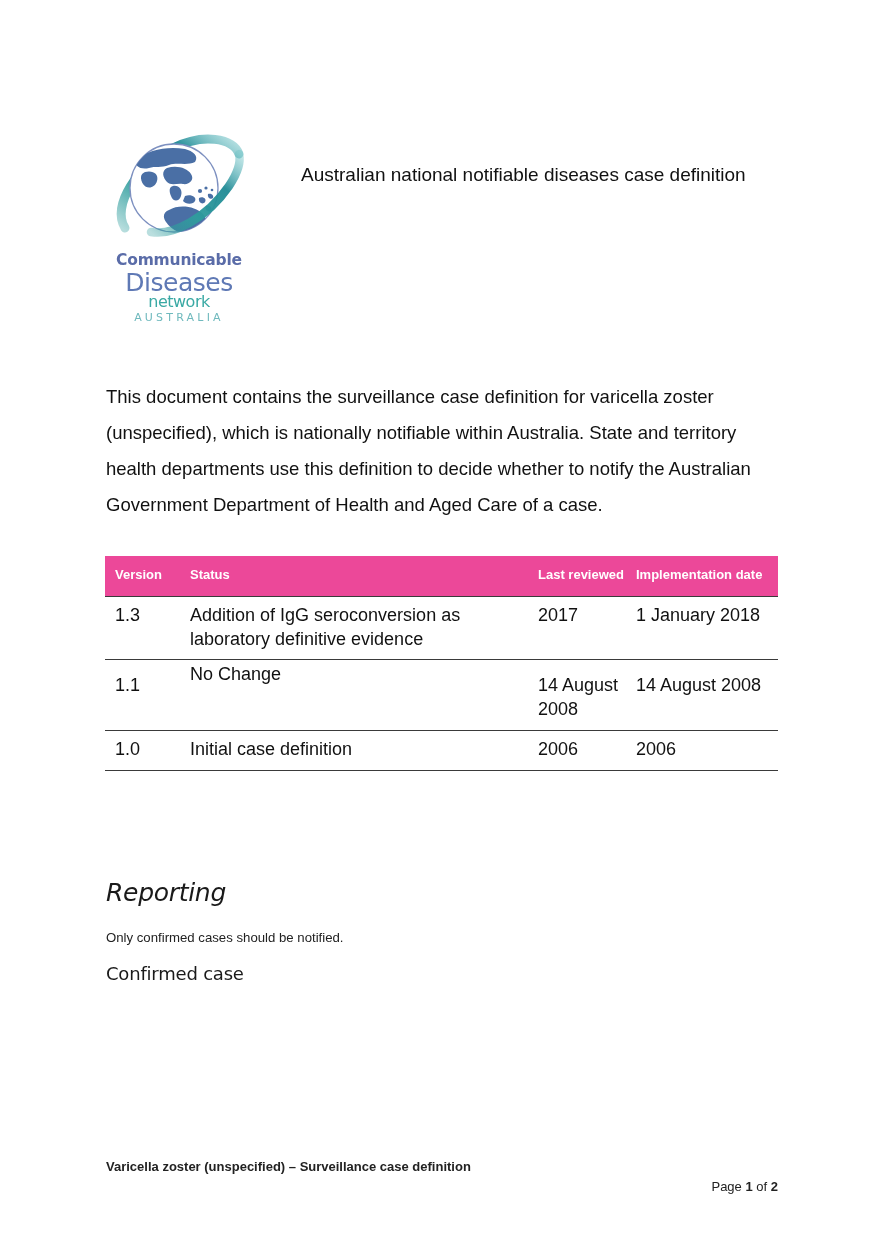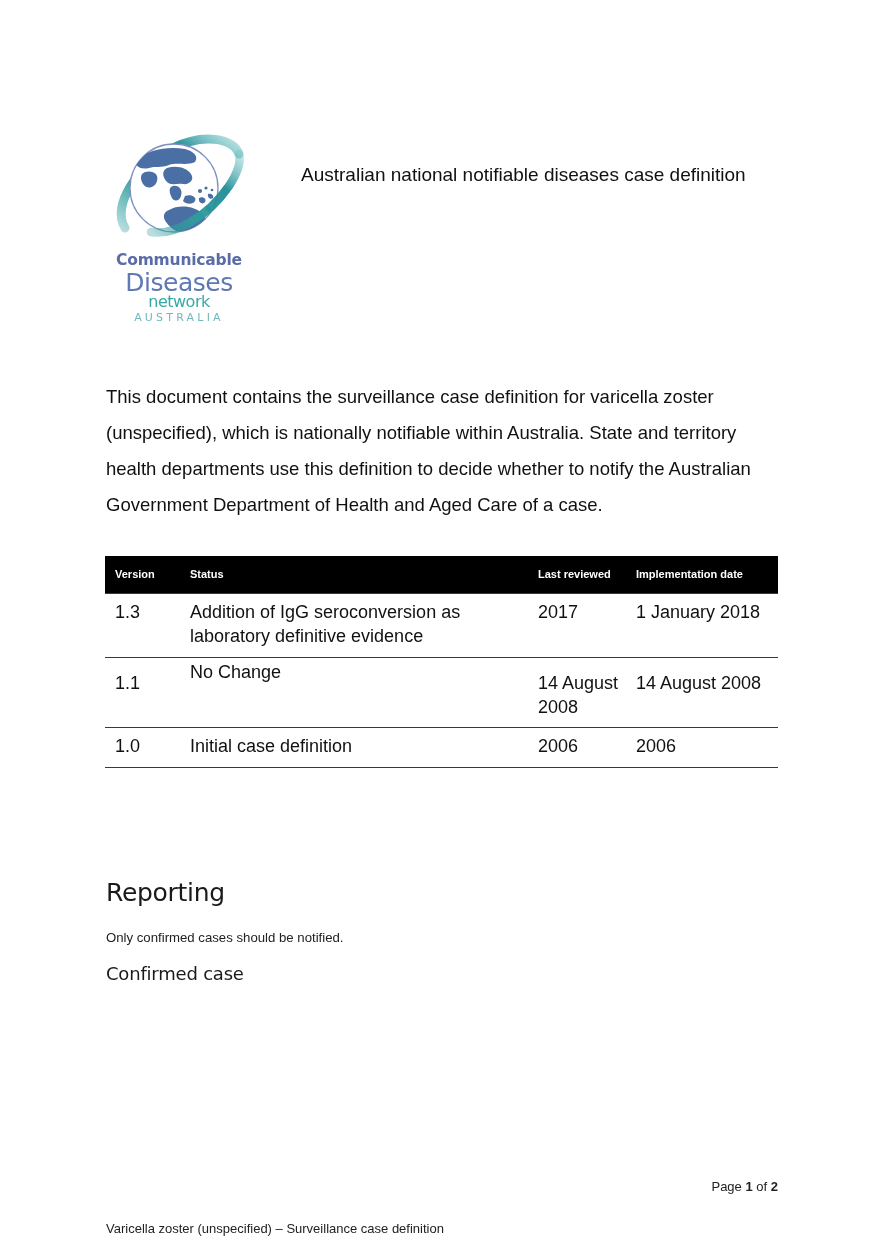--- a/index.html
+++ b/index.html
@@ -124,23 +124,23 @@
   
   .vtable {
     position: absolute;
     left: 105px;
     top: 556px;
     width: 673px;
     border-collapse: collapse;
     table-layout: fixed;
   }
   .vtable th {
-    background: #000000;
+    background: #ec4899;
     color: #ffffff;
-    font-size: 11px;
+    font-size: 13px;
     font-weight: 700;
     text-align: left;
     vertical-align: top;
     padding: 11px 8px 12px 0;
     line-height: 1.3;
     border: none;
   }
   .vtable th:first-child { padding-left: 10px; }
   .vtable td {
     font-size: 18px;
@@ -188,32 +188,33 @@
   .body-p {
     position: absolute;
     left: 106px;
     width: 676px;
     font-size: 13.2px;
     line-height: 22px;
     color: #222;
     margin: 0;
   }
 
-  #reporting-heading { top: 878px; }
+  #reporting-heading { top: 878px; font-style: italic; }
   #reporting-note    { top: 927px; }
   #confirmed-heading { top: 963px; }
   #confirmed-para    { top: 1002px; }
 
   
   .footer-left {
     position: absolute;
     left: 106px;
-    top: 1221px;
+    top: 1159px;
     font-size: 13px;
     color: #222;
+    font-weight: bold;
   }
   .footer-right {
     position: absolute;
     right: 104px;
     top: 1179px;
     font-size: 13px;
     color: #222;
   }
   .footer-right b { font-weight: 700; }
 </style>

